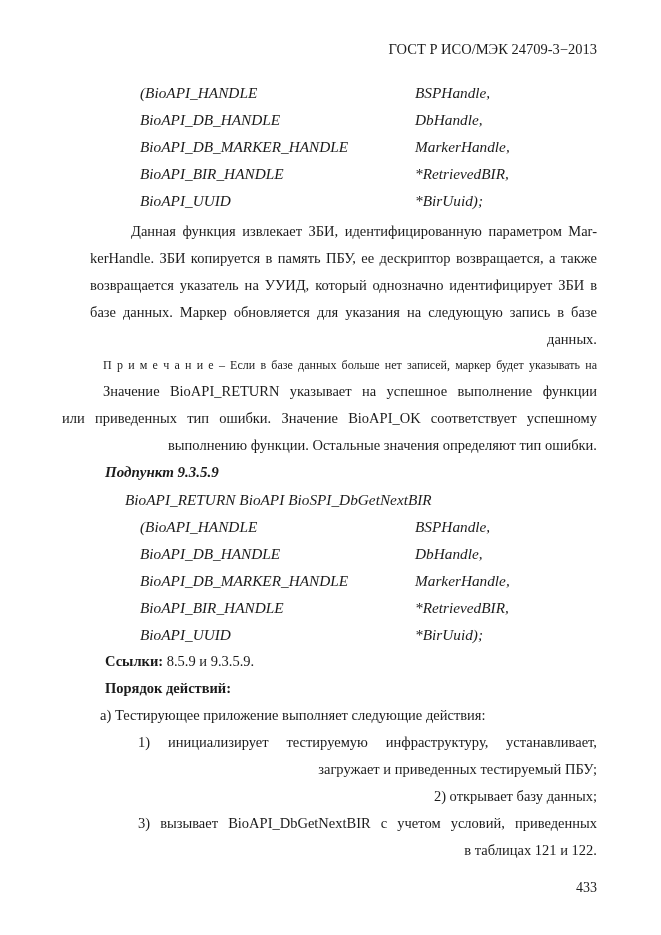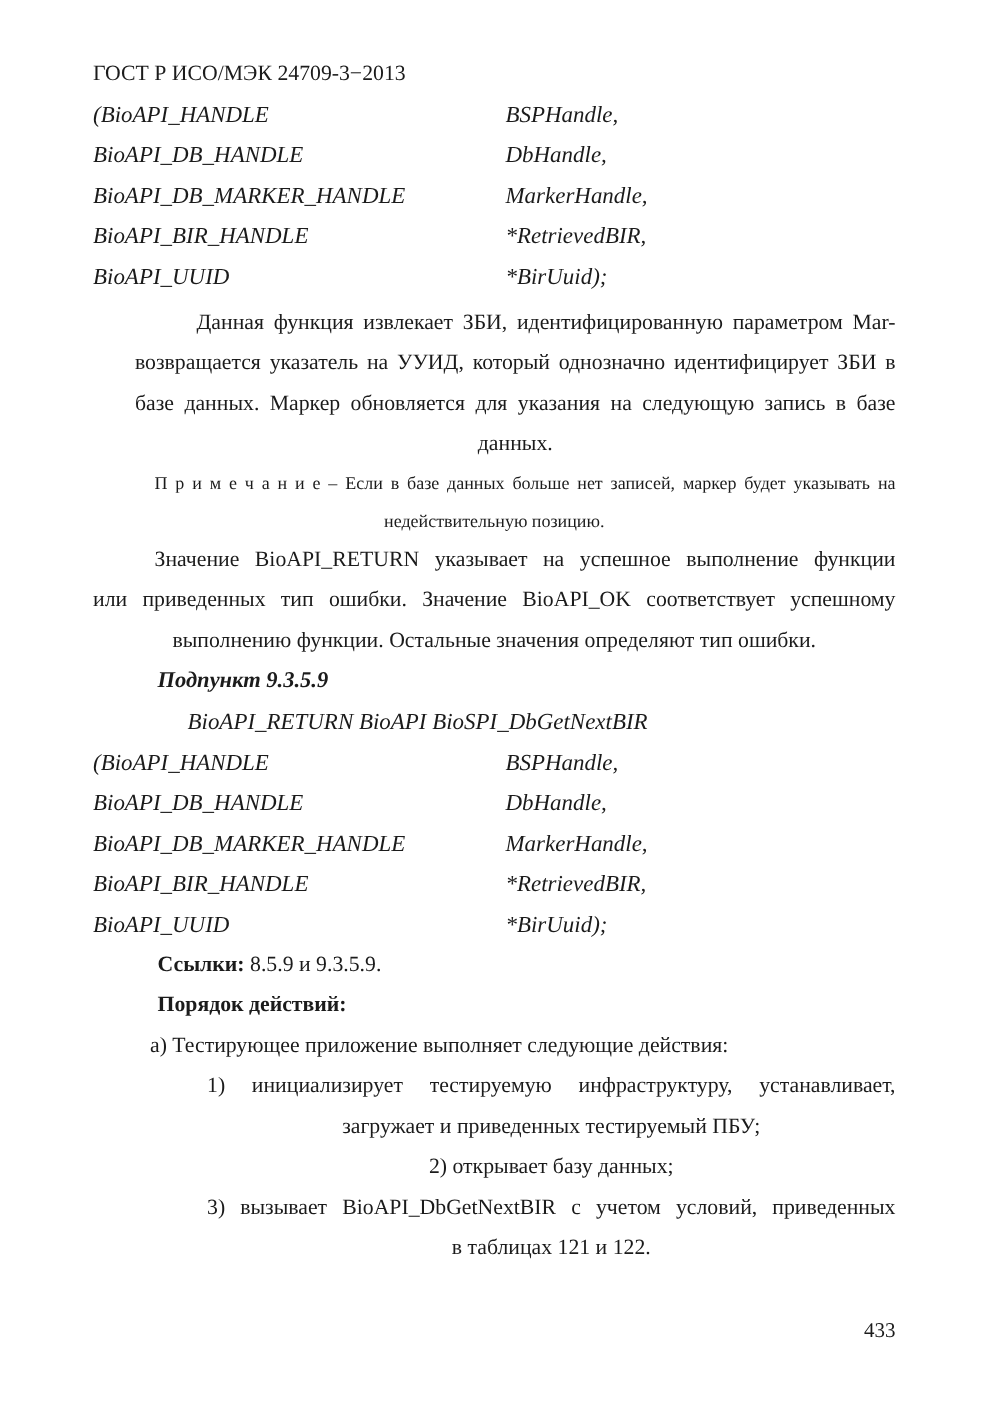--- a/index.html
+++ b/index.html
@@ -11,36 +11,37 @@
   }
   .page {
     box-sizing:border-box;
     width:661px; height:935px;
     padding:36px 64px 0 62px;
     font-size:14.5px;
     line-height:27px;
     position:relative;
   }
   .doc-header {
-    text-align:left;
+    text-align:right;
     font-size:14.5px;
-    margin-bottom:0;
+    margin-bottom:16px;
   }
   
   .code-row {
     display:flex;
+    margin-left:78px;
     font-style:italic;
     font-size:15.3px;
     white-space:nowrap;
   }
   .code-row .c-left { width:275px; flex:0 0 275px; }
   .code-row .c-right { flex:1; }
   
   .jline { text-align:justify; text-align-last:justify; }
-  .lline { text-align:center; }
+  .lline { text-align:right; }
   .fi { text-indent:41px; }
   .para1 { margin-top:4px;margin-left:28px; }
   .note {
     font-size:12px;
     line-height:25px;
   }
   .subclause-title {
     margin-left:43px;
     font-weight:bold;
     font-style:italic;
@@ -87,28 +88,28 @@
       <span class="c-right">*RetrievedBIR,</span>
     </div>
     <div class="code-row">
       <span class="c-left">BioAPI_UUID</span>
       <span class="c-right">*BirUuid);</span>
     </div>
   </div>
 
   <div class="para1">
     <div class="jline fi">Данная функция извлекает ЗБИ, идентифицированную параметром Mar-</div>
+    <div class="jline">kerHandle. ЗБИ копируется в память ПБУ, ее дескриптор возвращается, а также</div>
     <div class="jline">возвращается указатель на УУИД, который однозначно идентифицирует ЗБИ в</div>
     <div class="jline">базе данных. Маркер обновляется для указания на следующую запись в базе</div>
     <div class="lline">данных.</div>
   </div>
 
   <div class="note">
     <div class="jline fi">П р и м е ч а н и е  – Если в базе данных больше нет записей, маркер будет указывать на</div>
-    <div class="lline">недействительную позицию.</div>
   </div>
 
   <div>
     <div class="jline fi">Значение BioAPI_RETURN указывает на успешное выполнение функции</div>
     <div class="jline">или приведенных тип ошибки. Значение BioAPI_OK соответствует успешному</div>
     <div class="lline">выполнению функции. Остальные значения определяют тип ошибки.</div>
   </div>
 
   <div class="subclause-title">Подпункт 9.3.5.9</div>
 

